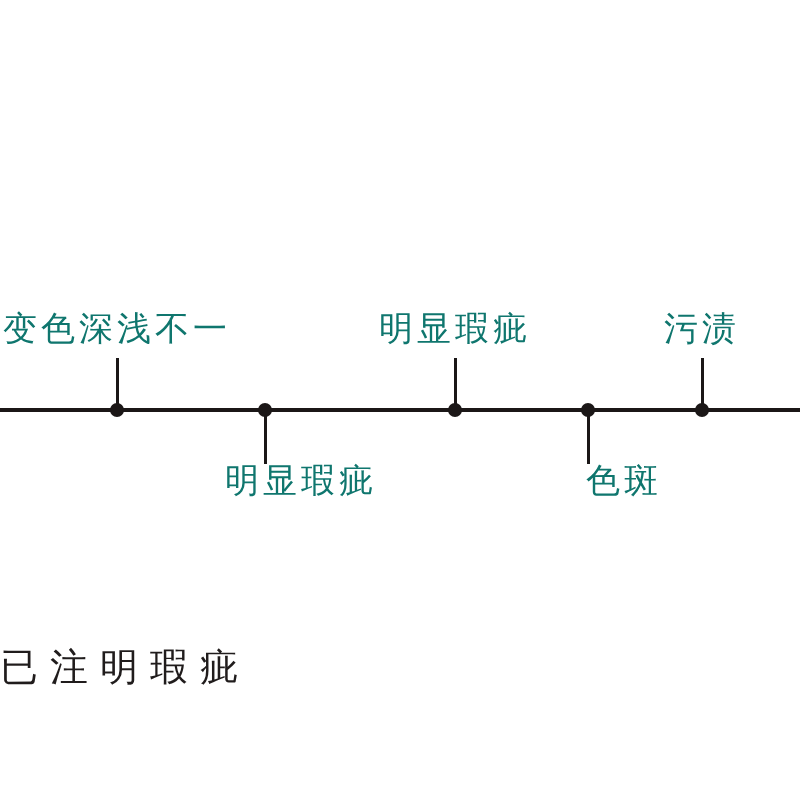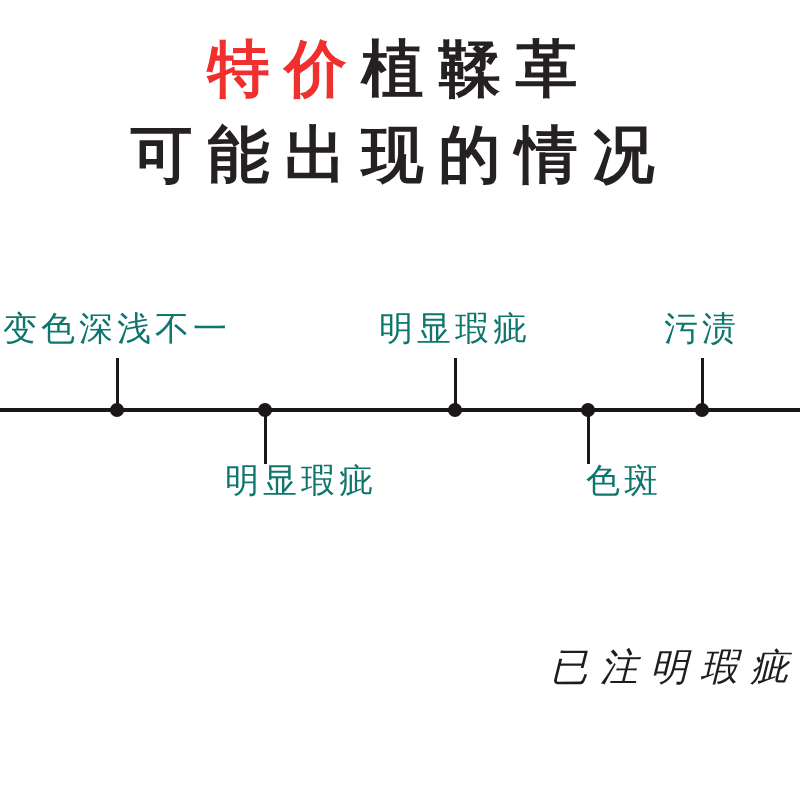--- a/index.html
+++ b/index.html
@@ -76,40 +76,33 @@
   }
   .tick.up .label   { bottom: 58px; }
   .tick.down .label { top: 48px; margin-left: 36px; }
 
   
   .note {
     position: absolute;
     top: 640px;
     left: 0;
     width: 100%;
-    text-align: right;
+    text-align: left;
     font-size: 38px;
     font-weight: 400;
     line-height: 54px;
     letter-spacing: 12px;
     color: #201c1c;
-    font-style: italic;
   }
 </style>
 </head>
 <body>
 
 <div class="page">
 
-  <div class="title">
-    <div>
-      <span class="hl">特价</span><span>植鞣革</span>
-    </div>
-    <div>可能出现的情况</div>
-  </div>
 
   <div class="axis"></div>
 
   <div class="tick up" style="left:117px">
     <div class="connector"></div>
     <div class="dot"></div>
     <div class="label">变色深浅不一</div>
   </div>
 
   <div class="tick down" style="left:265px">

